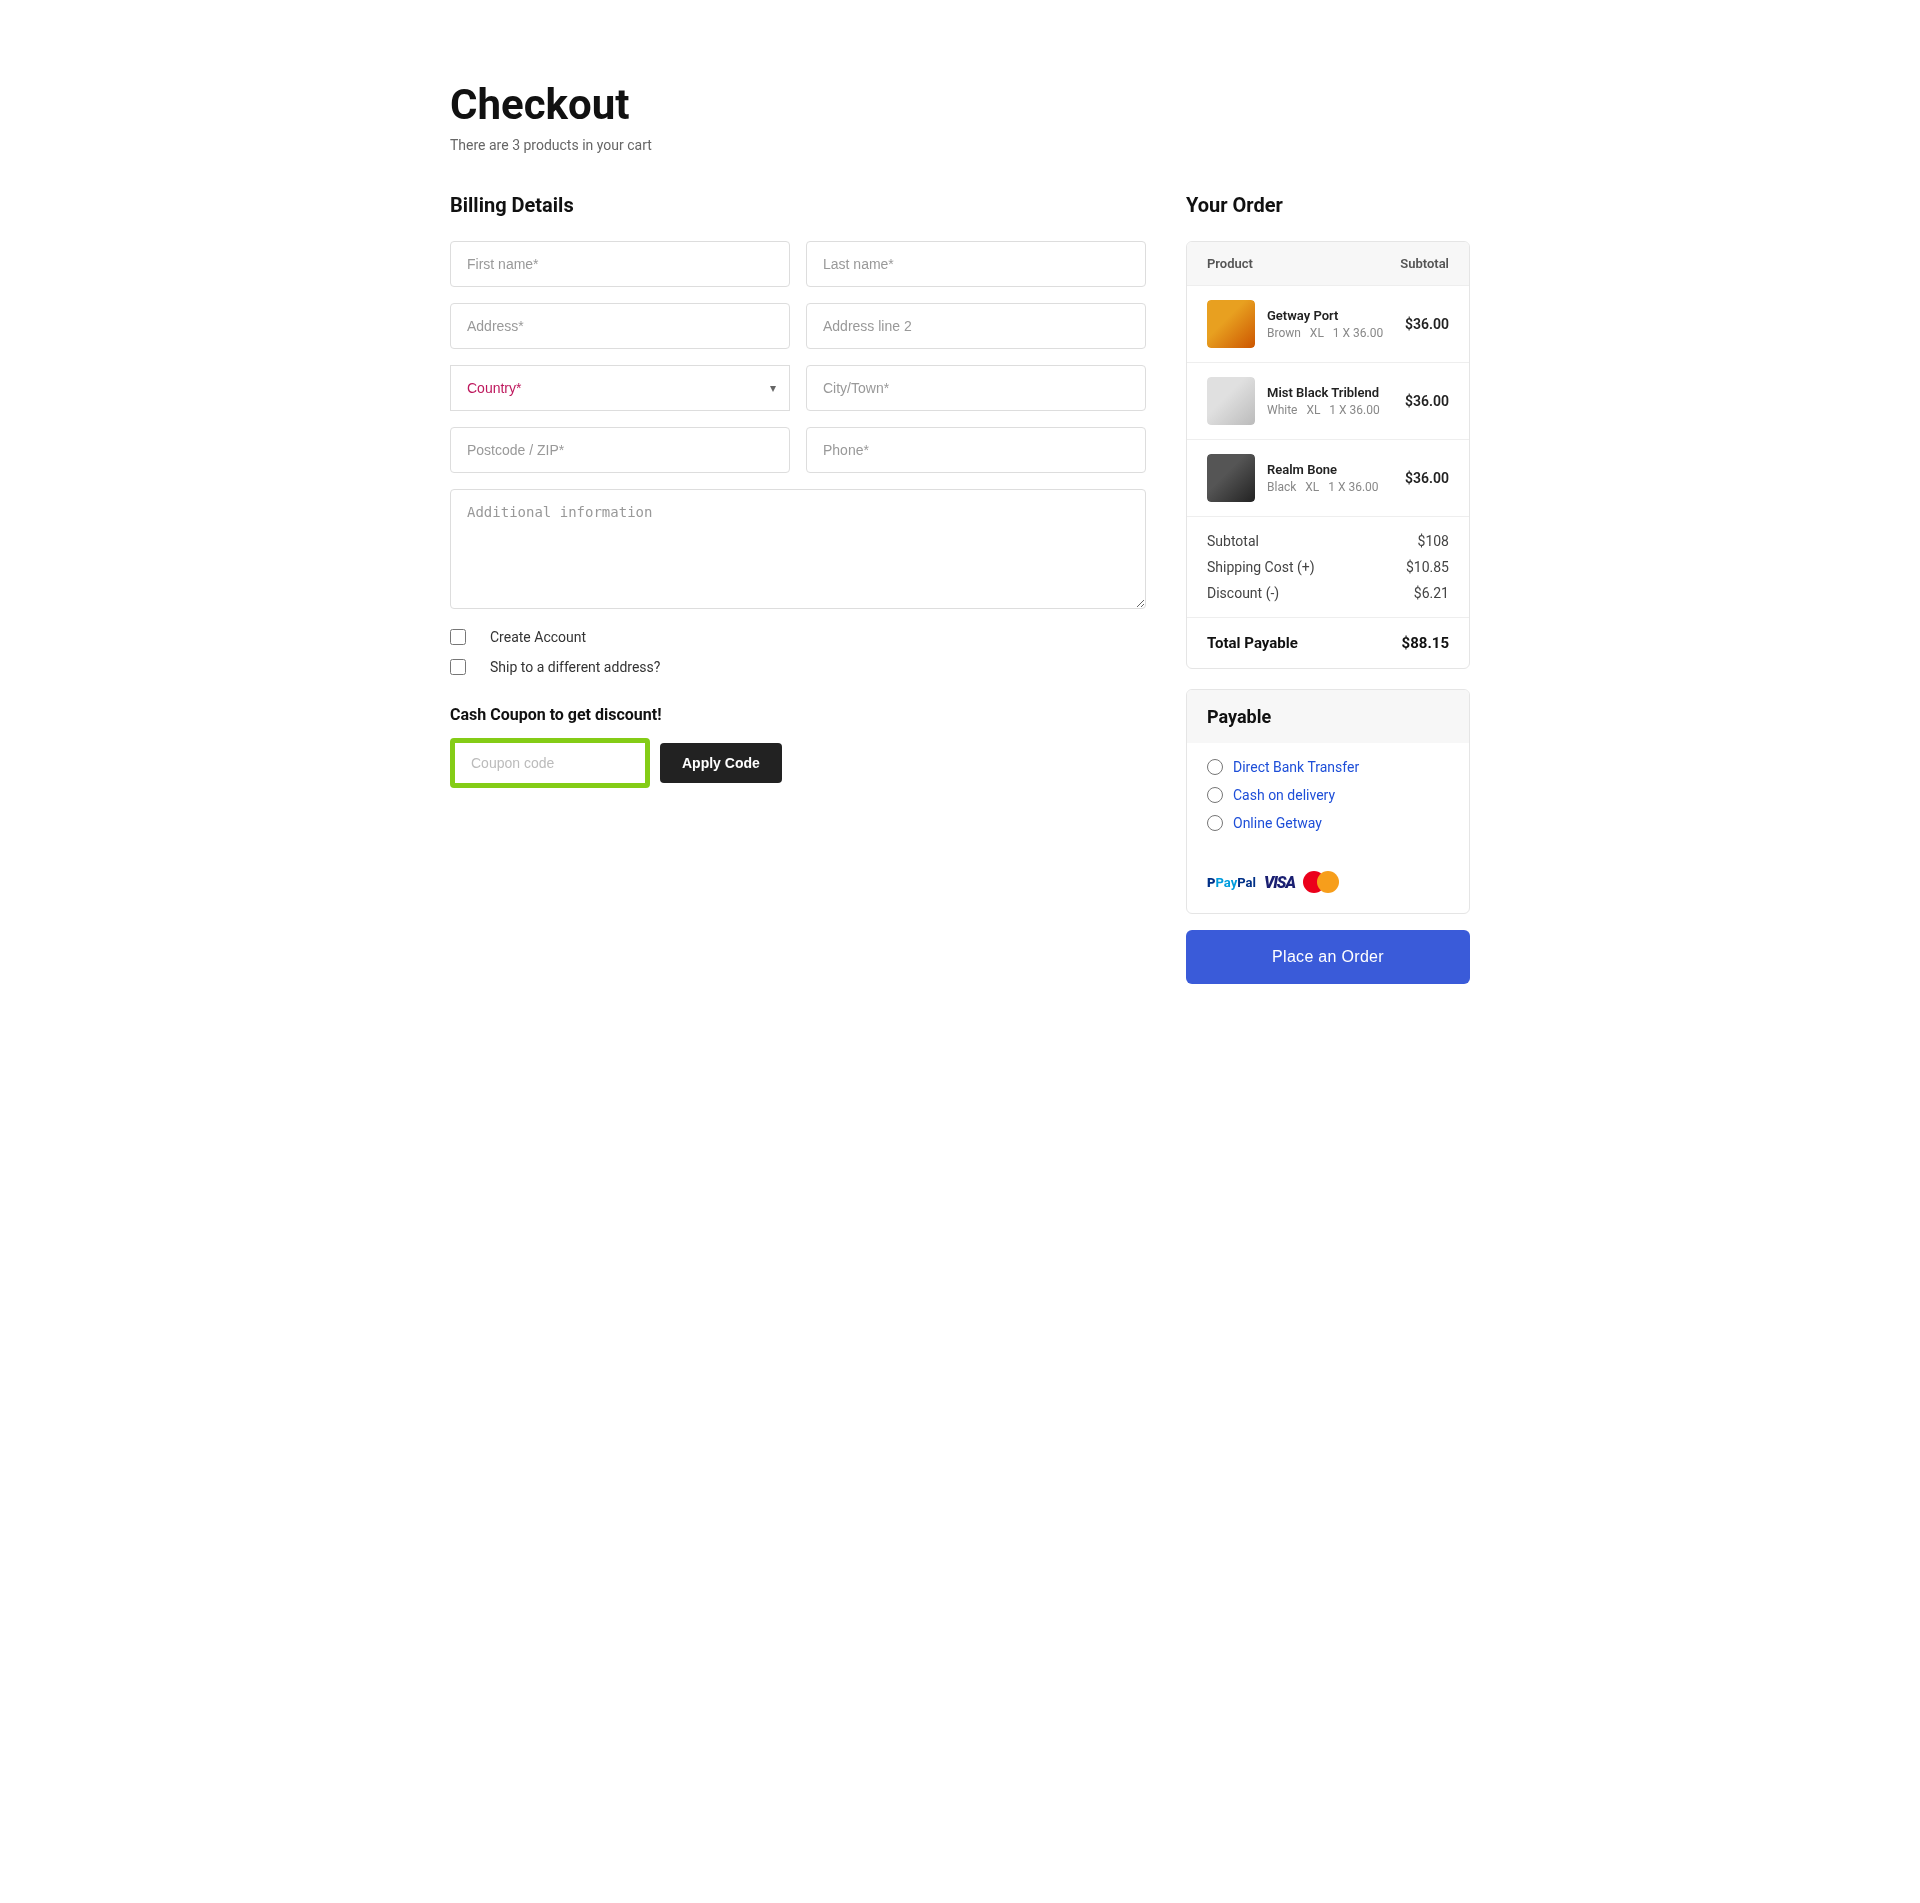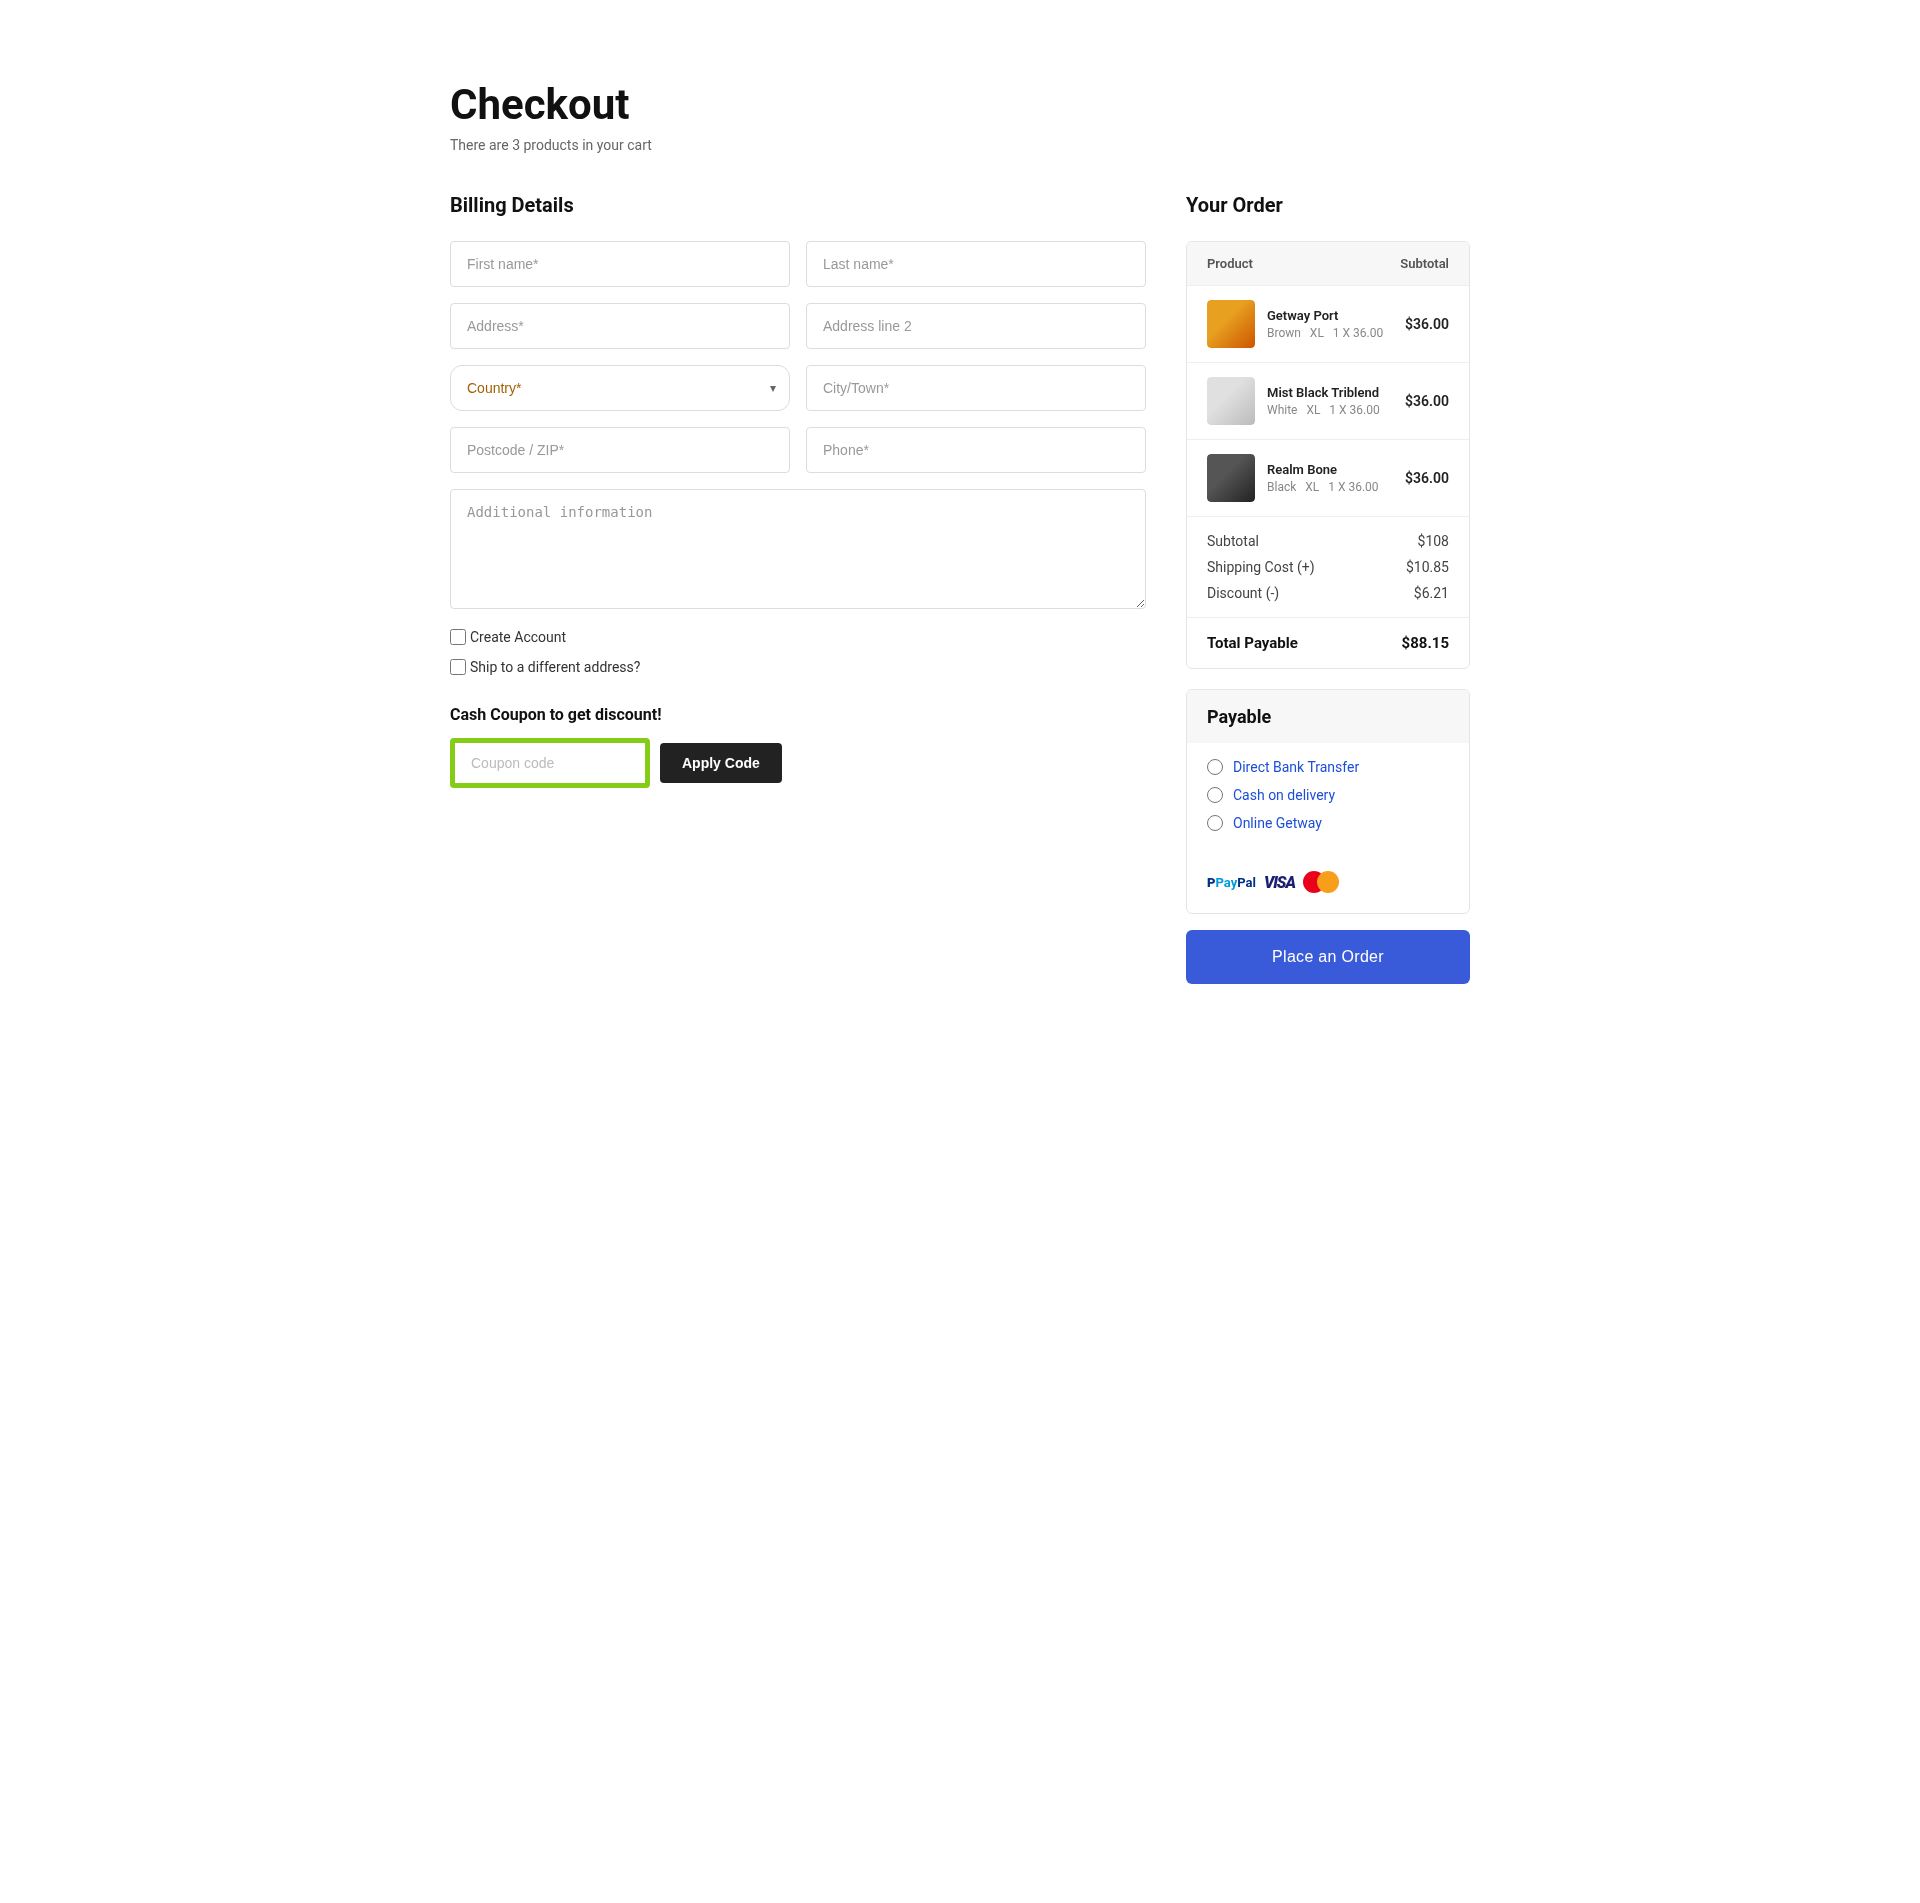--- a/index.html
+++ b/index.html
@@ -61,23 +61,23 @@
       background: #fff;
       outline: none;
     }
     .form-input::placeholder {
       color: #999;
     }
     .form-select {
       width: 100%;
       padding: 14px 16px;
       border: 1px solid #ddd;
-      border-radius: 12px;
-      font-size: 14px;
-      color: #a16207;
+      border-radius: 0;
+      font-size: 14px;
+      color: #be185d;
       background: #fff;
       outline: none;
       appearance: none;
       cursor: pointer;
     }
     .select-wrapper {
       position: relative;
       flex: 1;
     }
     .select-arrow {
@@ -100,21 +100,21 @@
       outline: none;
       resize: vertical;
       min-height: 120px;
     }
     .form-textarea::placeholder {
       color: #999;
     }
     .checkbox-row {
       display: flex;
       align-items: center;
-      gap: 4px;
+      gap: 24px;
       margin-bottom: 14px;
     }
     .checkbox-input {
       width: 16px;
       height: 16px;
       border: 1px solid #ccc;
       border-radius: 2px;
       cursor: pointer;
     }
     .checkbox-label {

